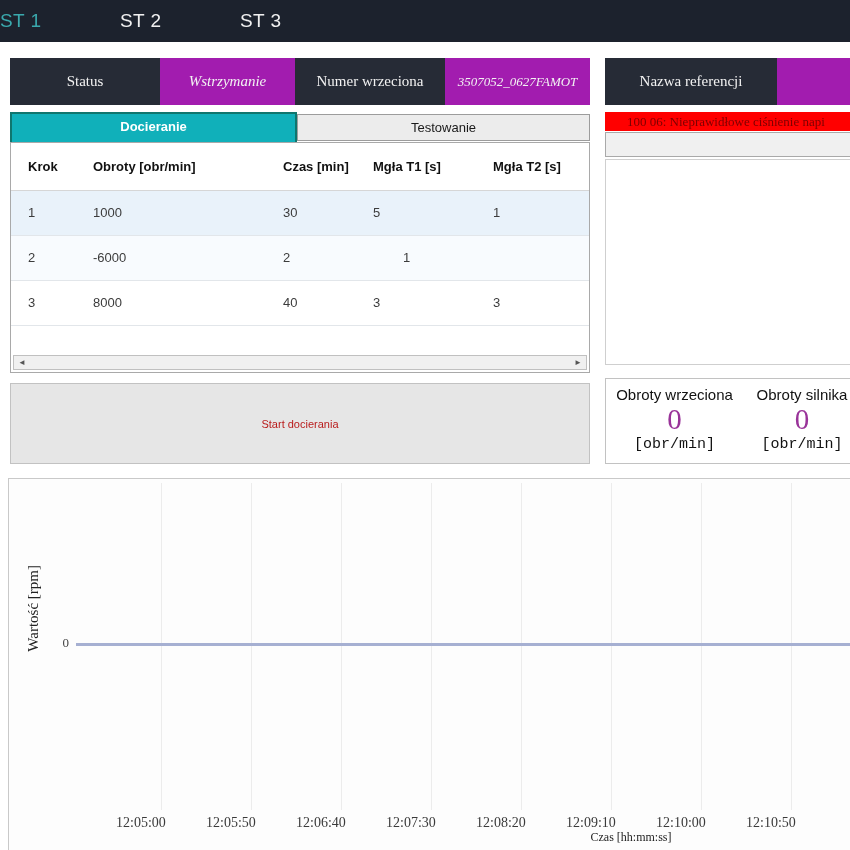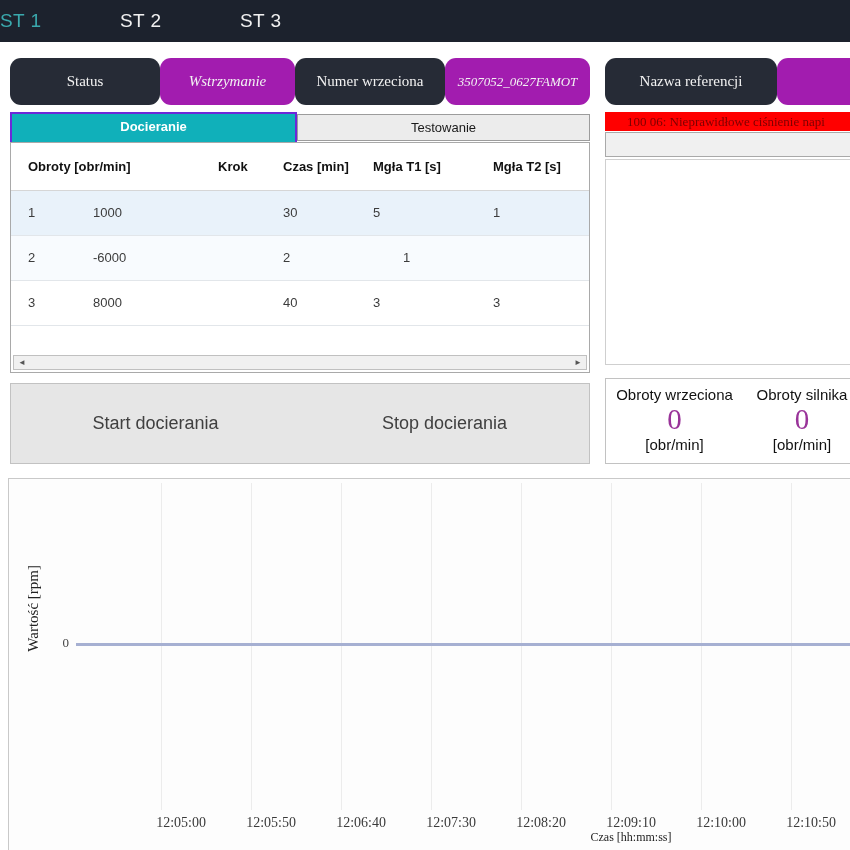--- a/index.html
+++ b/index.html
@@ -14,36 +14,36 @@
     background:#1c222d; display:flex; align-items:center; }
   .top-tab { width:120px; text-align:left; font-size:19px; font-weight:normal;
     color:#f0f0f0; letter-spacing:.4px; cursor:pointer; }
   .top-tab.active { color:#3aa9ad; }
 
   
   .hdr { position:absolute; top:58px; height:47px; display:flex; overflow:hidden; }
   .hdr-left  { left:10px;  width:580px; }
   .hdr-right { left:605px; width:380px; }
   .hdr-cell { height:47px; line-height:47px; text-align:center; color:#f2f2f2;
-    font-family:"Liberation Serif","DejaVu Serif",serif; font-size:15px; white-space:nowrap;border-radius:11px; }
+    font-family:"Liberation Serif","DejaVu Serif",serif; font-size:15px; white-space:nowrap; }
   .hdr-dark  { background:#262b36; }
   .hdr-light { background:#a21caf;font-style:italic; }
 
   
   .alarm-bar { position:absolute; left:605px; top:112px; width:380px; height:19px;
     background:#ff0000; color:#7d0000; font-family:"Liberation Serif","DejaVu Serif",serif;
     font-size:13px; line-height:19px; padding-left:22px; white-space:nowrap; overflow:hidden; }
   .alarm-sub { position:absolute; left:605px; top:132px; width:380px; height:25px;
     background:#f0f0f0; border:1px solid #a9a9a9; }
   .alarm-list { position:absolute; left:605px; top:159px; width:380px; height:206px;
     background:#ffffff; border:1px solid #cfcfcf; }
 
   
   .tab-active { position:absolute; left:10px; top:112px; width:287px; height:42px;
-    background:#10b0ba; border:2px solid #6d28d9; color:#ffffff; font-weight:bold;
+    background:#10b0ba; border:2px solid #0f766e; color:#ffffff; font-weight:bold;
     font-size:13px; text-align:center; line-height:26px; cursor:pointer; }
   .tab-inactive { position:absolute; left:297px; top:114px; width:293px; height:27px;
     background:#ececec; border:1px solid #9c9c9c; color:#1a1a1a;
     font-size:13px; text-align:center; line-height:25px; cursor:pointer; }
 
   
   .table-box { position:absolute; left:10px; top:142px; width:580px; height:231px;
     background:#ffffff; border:1px solid #a9a9a9; }
   .thead { display:flex; height:48px; border-bottom:1px solid #d6d6d6; }
   .th { font-size:13px; font-weight:bold; color:#111; line-height:47px; white-space:nowrap; }
@@ -60,39 +60,39 @@
   .hscroll { position:absolute; left:2px; right:2px; bottom:2px; height:15px;
     background:#f0f0f0; border:1px solid #c0c0c0; }
   .hscroll .arrow { position:absolute; top:0; height:13px; line-height:13px;
     font-size:8px; color:#555; cursor:pointer; }
   .hscroll .arrow.left  { left:4px; }
   .hscroll .arrow.right { right:4px; }
 
   
   .controls { position:absolute; left:10px; top:383px; width:580px; height:81px;
     background:#e6e6e6; border:1px solid #c2c2c2; display:flex; align-items:center; }
-  .ctl-btn { flex:1; text-align:center; font-size:18px; color:#404040; cursor:pointer; }
+  .ctl-btn { flex:1; text-align:center; font-size:11px; color:#b91c1c; cursor:pointer; }
 
   
   .readouts { position:absolute; left:605px; top:378px; width:380px; height:86px;
     background:#ffffff; border:1px solid #c2c2c2; }
   .readout { position:absolute; top:0; height:100%; display:flex; flex-direction:column;
     align-items:center; padding-top:7px; }
   .readout.r0 { left:0;    width:137px; }
   .readout.r1 { left:137px; width:118px; }
   .ro-label { font-family:Liberation Sans, sans-serif; font-size:15px; color:#111; }
   .ro-value { font-family:"Liberation Serif","DejaVu Serif",serif; font-size:29px;
     color:#993399; line-height:33px; }
-  .ro-unit  { font-family:Liberation Sans, sans-serif; font-size:15px; color:#111; }
+  .ro-unit  { font-family:Liberation Mono, monospace; font-size:15px; color:#111; }
 
   
   .chart { position:absolute; left:8px; top:478px; width:975px; height:380px;
     background:#fdfdfd; border:1px solid #c9c9c9; }
   .gridline { position:absolute; top:4px; height:327px; width:1px; background:#ececec; }
-  .xlab { position:absolute; top:336px; width:90px; text-align:right;
+  .xlab { position:absolute; top:336px; width:90px; text-align:left;
     font-family:"Liberation Serif","DejaVu Serif",serif; font-size:14px; color:#3a3a3a; }
   .zero-line { position:absolute; left:67px; top:164px; width:906px; height:3px;
     background:#a6b0d2; }
   .ytick { position:absolute; left:42px; top:156px; width:18px; text-align:right;
     font-family:"Liberation Serif","DejaVu Serif",serif; font-size:13px; color:#444; }
   .ytitle { position:absolute; left:16px; top:86px; writing-mode:vertical-rl;
     transform:rotate(180deg); font-family:"Liberation Serif","DejaVu Serif",serif;
     font-size:15px; color:#222; }
   .xtitle { position:absolute; left:532px; top:351px; width:180px; text-align:center;
     font-family:"Liberation Serif","DejaVu Serif",serif; font-size:12px; color:#222; }
@@ -120,22 +120,22 @@
 
 <div class="alarm-bar">100 06: Nieprawidłowe ciśnienie napi</div>
 <div class="alarm-sub"></div>
 <div class="alarm-list"></div>
 
 <div class="tab-active">Docieranie</div>
 <div class="tab-inactive">Testowanie</div>
 
 <section class="table-box">
   <div class="thead">
+      <div class="th col0">Krok</div>
       <div class="th col1">Obroty [obr/min]</div>
-      <div class="th col0">Krok</div>
       <div class="th col2">Czas [min]</div>
       <div class="th col3">Mgła T1 [s]</div>
       <div class="th col4">Mgła T2 [s]</div>
     </div>
   <div>
       <div class="tr row0">
         <div class="td col0">1</div>
         <div class="td col1">1000</div>
         <div class="td col2">30</div>
         <div class="td col3">5</div>
@@ -156,21 +156,20 @@
       </div>
     </div>
   <div class="hscroll">
     <span class="arrow left">◄</span>
     <span class="arrow right">►</span>
   </div>
 </section>
 
 <section class="controls">
   <div class="ctl-btn">Start docierania</div>
-  <div class="ctl-btn">Stop docierania</div>
 </section>
 
 <section class="readouts">
   <div class="readout r0">
     <div class="ro-label">Obroty wrzeciona</div>
     <div class="ro-value">0</div>
     <div class="ro-unit">[obr/min]</div>
   </div>
   <div class="readout r1">
     <div class="ro-label">Obroty silnika</div>

